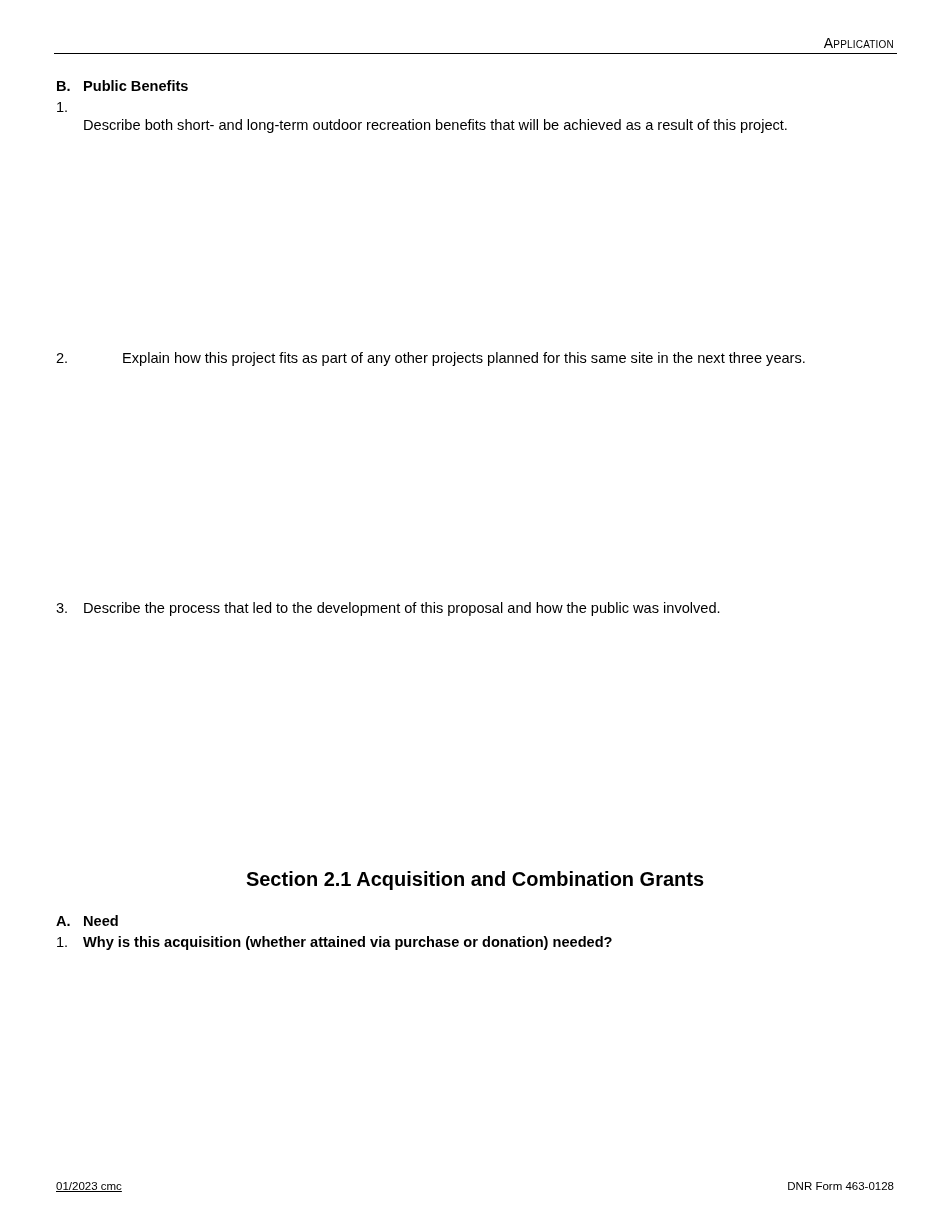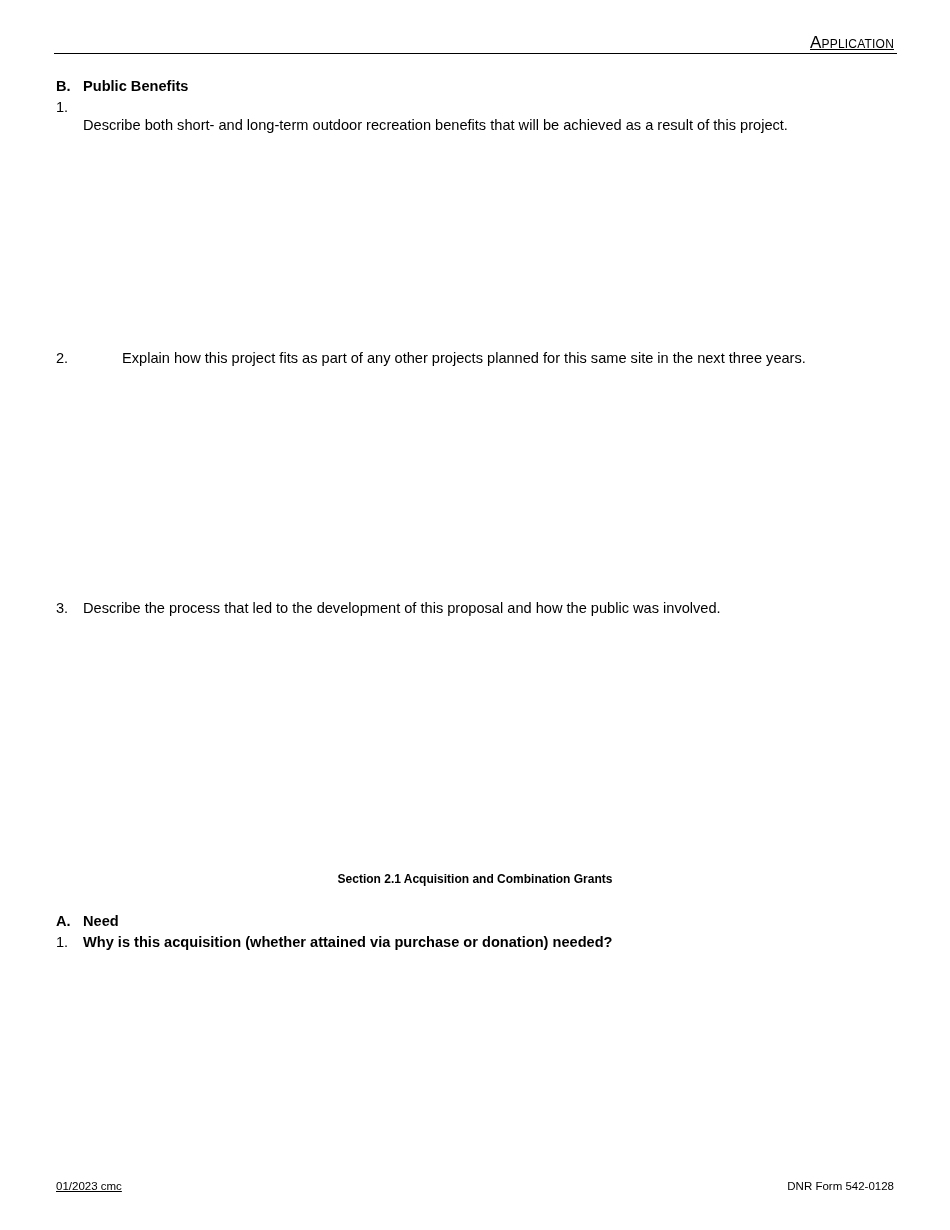--- a/index.html
+++ b/index.html
@@ -19,25 +19,24 @@
       position: absolute;
       left: 0; top: 0;
       width: 950px;
       height: 1230px;
       background: #ffffff;
     }
     .header-title {
       position: absolute;
       right: 56px;
       top: 35px;
-      font-size: 17px;
+      font-size: 14px;
       font-variant: small-caps;
       letter-spacing: 0.2px;
       line-height: 16px;
-      text-decoration: underline;
     }
     .header-rule {
       position: absolute;
       left: 54px;
       top: 53px;
       width: 843px;
       height: 0;
       border-top: 1.3px solid #000000;
     }
     .abs {
@@ -56,21 +55,21 @@
       position: absolute;
       left: 83px;
       text-align: center;
     }
     .section-title {
       position: absolute;
       left: 0;
       width: 950px;
       text-align: center;
       font-weight: bold;
-      font-size: 12px;
+      font-size: 20px;
       line-height: 18px;
     }
     .answer-area {
       position: absolute;
       left: 83px;
       width: 812px;
       background: transparent;
     }
     .footer {
       position: absolute;
@@ -118,15 +117,15 @@
   <div>
     <div class="abs bold marker" style="top:912px;">A.</div>
     <div class="abs bold text-after-marker" style="top:912px;">Need</div>
 
     <div class="abs marker" style="top:933px;">1.</div>
     <div class="abs text-after-marker" style="top:933px;font-weight:bold;">Why is this acquisition (whether attained via purchase or donation) needed?</div>
     <div class="answer-area" style="top:955px; height:210px;"></div>
   </div>
 
   <div class="footer" style="left:56px;text-decoration:underline;">01/2023 cmc</div>
-  <div class="footer" style="right:56px;">DNR Form 542-0128</div>
+  <div class="footer" style="right:56px;">DNR Form 463-0128</div>
 
 </div>
 
 </body></html>

